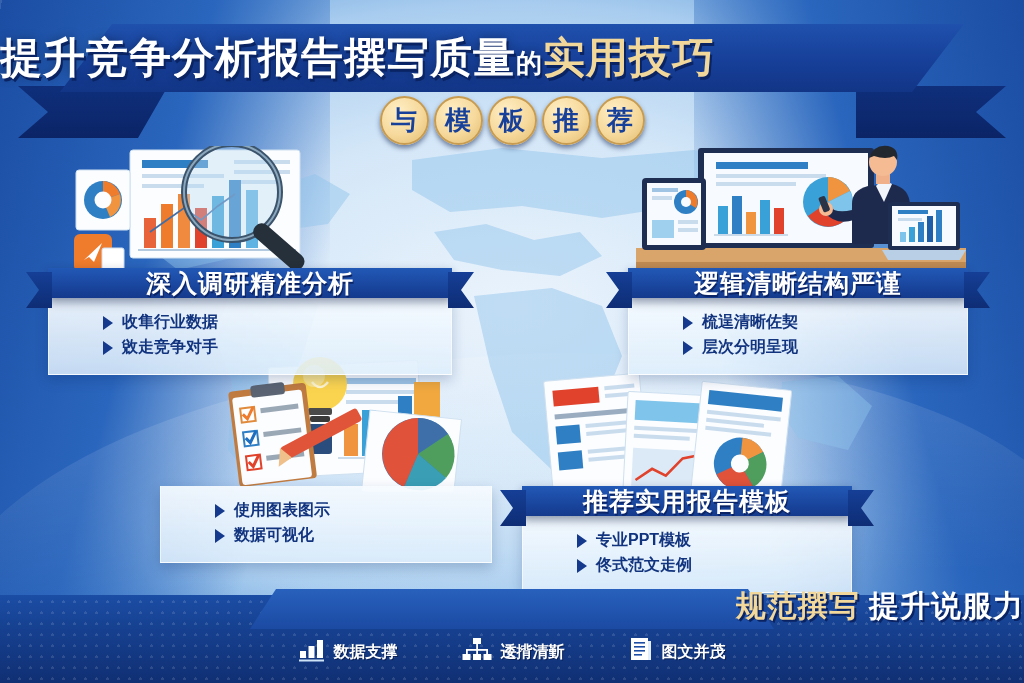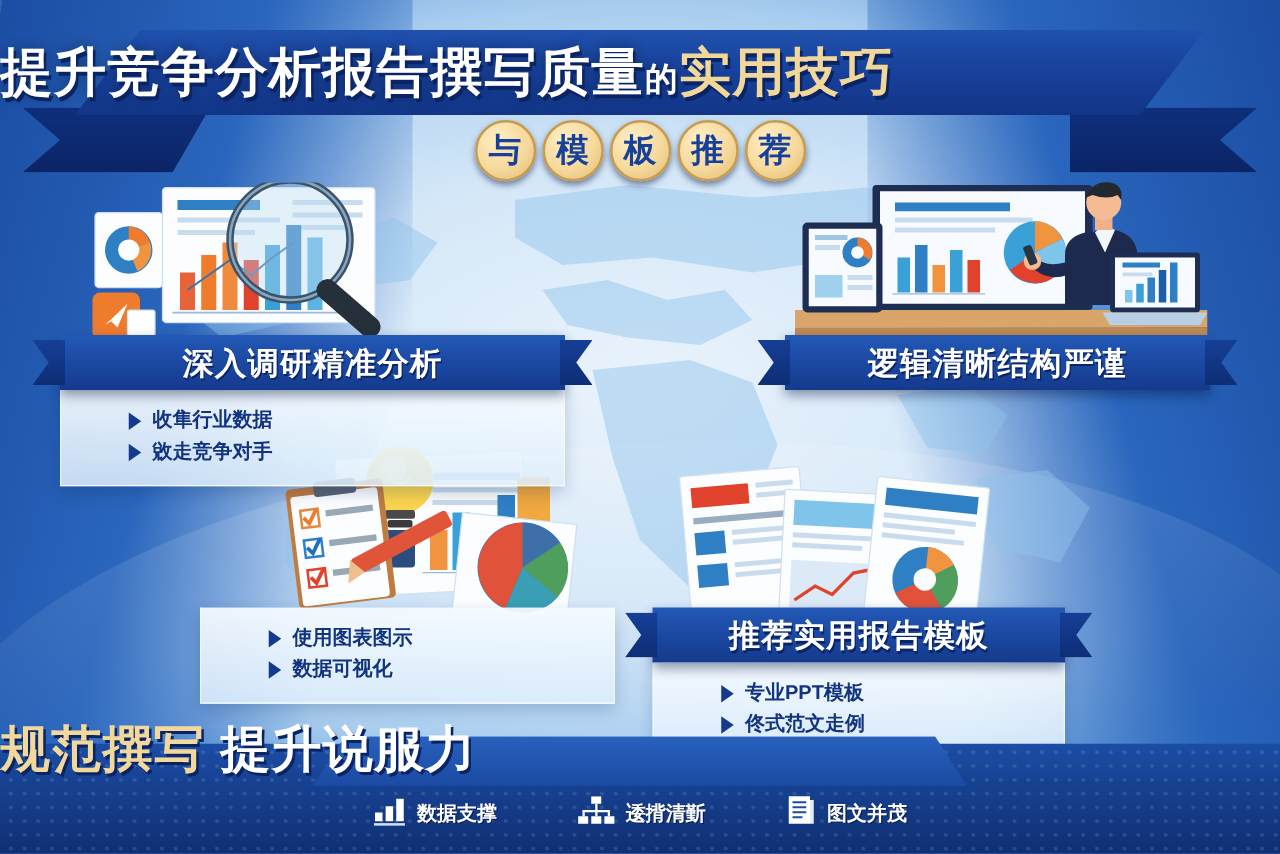--- a/index.html
+++ b/index.html
@@ -62,21 +62,21 @@
   
   .ill{position:absolute;}
   .ill svg{display:block;}
   .ill-left{left:58px;top:146px;}
   .ill-right{left:636px;top:140px;}
   .ill-mid-l{left:228px;top:352px;}
   .ill-mid-r{left:520px;top:368px;}
 
   
   .card{position:absolute;}
-  .card-head{position:relative;height:44px;
+  .card-head{position:relative;height:30px;
     background:linear-gradient(180deg,#2259b6 0%,#1a47a0 55%,#143a8c 100%);
     box-shadow:0 4px 9px rgba(5,22,64,.45);
     display:flex;align-items:center;justify-content:center;}
   .card-head .htxt{font-size:25px;font-weight:bold;color:#fff;letter-spacing:1px;
     text-shadow:1px 2px 0 #0b2466;white-space:nowrap;}
   .notch-l,.notch-r{position:absolute;top:4px;width:26px;height:36px;
     background:linear-gradient(180deg,#153f96,#0e2d75);}
   .notch-l{left:-22px;clip-path:polygon(0 0,26px 0,26px 100%,0 100%,13px 50%);}
   .notch-r{right:-22px;clip-path:polygon(0 0,26px 0,13px 50%,26px 100%,0 100%);}
   .card-body{background:linear-gradient(180deg,rgba(246,251,255,.93),rgba(222,238,252,.86));
@@ -94,22 +94,22 @@
 
   
   .bottom-ribbon{position:absolute;left:0;right:0;bottom:0;height:88px;
     background:linear-gradient(180deg,#1b4da5 0%,#16408f 40%,#102f73 100%);}
   .bottom-ribbon::before{content:"";position:absolute;inset:0;
     background:radial-gradient(circle at 78% 62%,rgba(255,255,255,.22) 0 1.4px,transparent 1.6px) 0 0/11px 11px;
     opacity:.55;}
   .bottom-wedge{position:absolute;left:250px;bottom:54px;width:524px;height:40px;
     background:linear-gradient(180deg,#2861bd,#1b4aa2);
     clip-path:polygon(26px 0,498px 0,524px 100%,0 100%);}
-  .bottom-title{position:absolute;left:0;right:0;bottom:56px;text-align:left;
-    font-size:40px;font-weight:bold;color:#ffffff;letter-spacing:1px;
+  .bottom-title{position:absolute;left:0;right:0;bottom:56px;text-align:right;
+    font-size:30px;font-weight:bold;color:#ffffff;letter-spacing:1px;
     text-shadow:2px 2px 0 #0a2363;white-space:nowrap;}
   .bottom-title .gold{color:#f3d89c;}
   .footer-items{position:absolute;left:0;right:0;bottom:16px;display:flex;
     justify-content:center;align-items:center;gap:64px;}
   .fitem{display:flex;align-items:center;gap:9px;}
   .fitem .flabel{font-size:16px;font-weight:bold;color:#ffffff;white-space:nowrap;
     text-shadow:1px 1px 0 rgba(7,26,72,.8);}
 </style>
 </head>
 <body>
@@ -366,20 +366,30 @@
       </div>
     </div>
   </div>
 
   <div class="card card-tr">
     <div class="card-head">
       <div class="notch-l"></div>
       <div class="notch-r"></div>
       <span class="htxt">逻辑清晰结构严谨</span>
     </div>
+    <div class="card-body">
+      <div class="bullet">
+        <span class="tri"></span>
+        <span class="btxt">梳逞清晰佐契</span>
+      </div>
+      <div class="bullet">
+        <span class="tri"></span>
+        <span class="btxt">层次分明呈现</span>
+      </div>
+    </div>
   </div>
 
   <div class="card card-bl">
     <div class="card-body">
       <div class="bullet">
         <span class="tri"></span>
         <span class="btxt">使用图表图示</span>
       </div>
       <div class="bullet">
         <span class="tri"></span>

